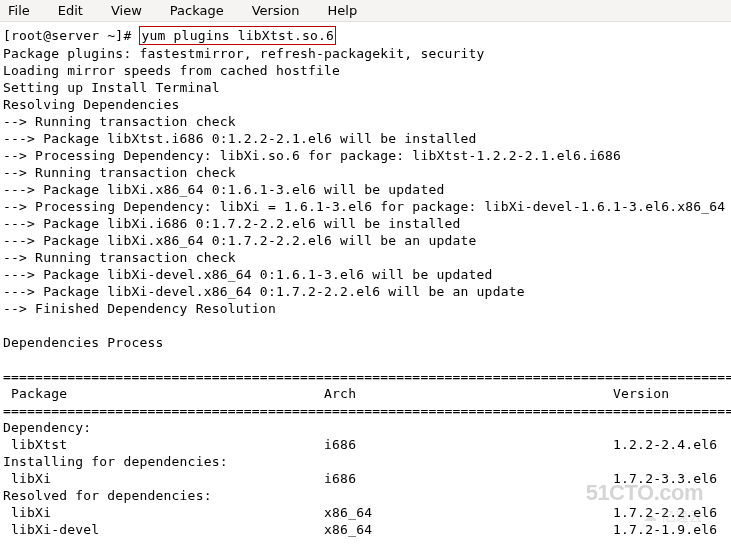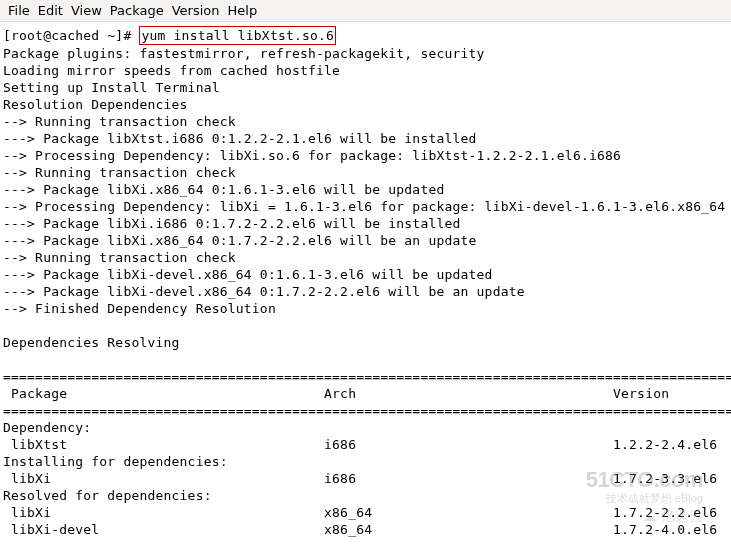--- a/index.html
+++ b/index.html
@@ -12,21 +12,21 @@
       font-size: 13px;
       background: #ffffff;
       color: #000000;
       width: 731px;
       height: 544px;
       overflow: hidden;
       position: relative;
     }
     .menubar {
       display: flex;
-      gap: 8px;
+      gap: 28px;
       padding: 3px 8px;
       font-family: "DejaVu Sans", "Liberation Sans", sans-serif;
       font-size: 13px;
       background: #f5f4f3;
       border-bottom: 1px solid #e0e0e0;
       height: 22px;
       align-items: center;
     }
     .menu-item {
       cursor: pointer;
@@ -77,48 +77,47 @@
 
 <div class="menubar">
   <span class="menu-item"><span>File</span></span>
   <span class="menu-item"><span>Edit</span></span>
   <span class="menu-item"><span>View</span></span>
   <span class="menu-item"><span>Package</span></span>
   <span class="menu-item"><span>Version</span></span>
   <span class="menu-item"><span>Help</span></span>
 </div>
 
-<div class="terminal-content"><span class="prompt-line"><span>[root@cached ~]# </span><span class="highlight-box">yum install libXtst.so.6</span></span>
+<div class="terminal-content"><span class="prompt-line"><span>[root@server ~]# </span><span class="highlight-box">yum plugins libXtst.so.6</span></span>
 <span>Package plugins: fastestmirror, refresh-packagekit, security</span>
 <span>Loading mirror speeds from cached hostfile</span>
 <span>Setting up Install Terminal</span>
-<span>Resolution Dependencies</span>
+<span>Resolving Dependencies</span>
 <span>--&gt; Running transaction check</span>
 <span>---&gt; Package libXtst.i686 0:1.2.2-2.1.el6 will be installed</span>
 <span>--&gt; Processing Dependency: libXi.so.6 for package: libXtst-1.2.2-2.1.el6.i686</span>
 <span>--&gt; Running transaction check</span>
 <span>---&gt; Package libXi.x86_64 0:1.6.1-3.el6 will be updated</span>
 <span>--&gt; Processing Dependency: libXi = 1.6.1-3.el6 for package: libXi-devel-1.6.1-3.el6.x86_64</span>
 <span>---&gt; Package libXi.i686 0:1.7.2-2.2.el6 will be installed</span>
 <span>---&gt; Package libXi.x86_64 0:1.7.2-2.2.el6 will be an update</span>
 <span>--&gt; Running transaction check</span>
 <span>---&gt; Package libXi-devel.x86_64 0:1.6.1-3.el6 will be updated</span>
 <span>---&gt; Package libXi-devel.x86_64 0:1.7.2-2.2.el6 will be an update</span>
 <span>--&gt; Finished Dependency Resolution</span>
 <span></span>
-<span>Dependencies Resolving</span>
+<span>Dependencies Process</span>
 <span></span>
 <span>====================================================================================================</span>
 <span id="header-row"> Package                                Arch                                Version</span>
 <span>====================================================================================================</span>
 <span>Dependency:</span>
 <span id="row0"> libXtst                                i686                                1.2.2-2.4.el6</span>
 <span>Installing for dependencies:</span>
 <span id="row1"> libXi                                  i686                                1.7.2-3.3.el6</span>
 <span>Resolved for dependencies:</span>
 <span id="row2"> libXi                                  x86_64                              1.7.2-2.2.el6</span>
-<span id="row3"> libXi-devel                            x86_64                              1.7.2-4.0.el6</span></div>
+<span id="row3"> libXi-devel                            x86_64                              1.7.2-1.9.el6</span></div>
 
 <div class="watermark">
   <div class="watermark-main">51CTO.com</div>
-  <div class="watermark-sub">技术成就梦想      eBlog</div>
   <div class="watermark-cloud">☁ <span>亿速云</span></div>
 </div>
 
 </body></html>

